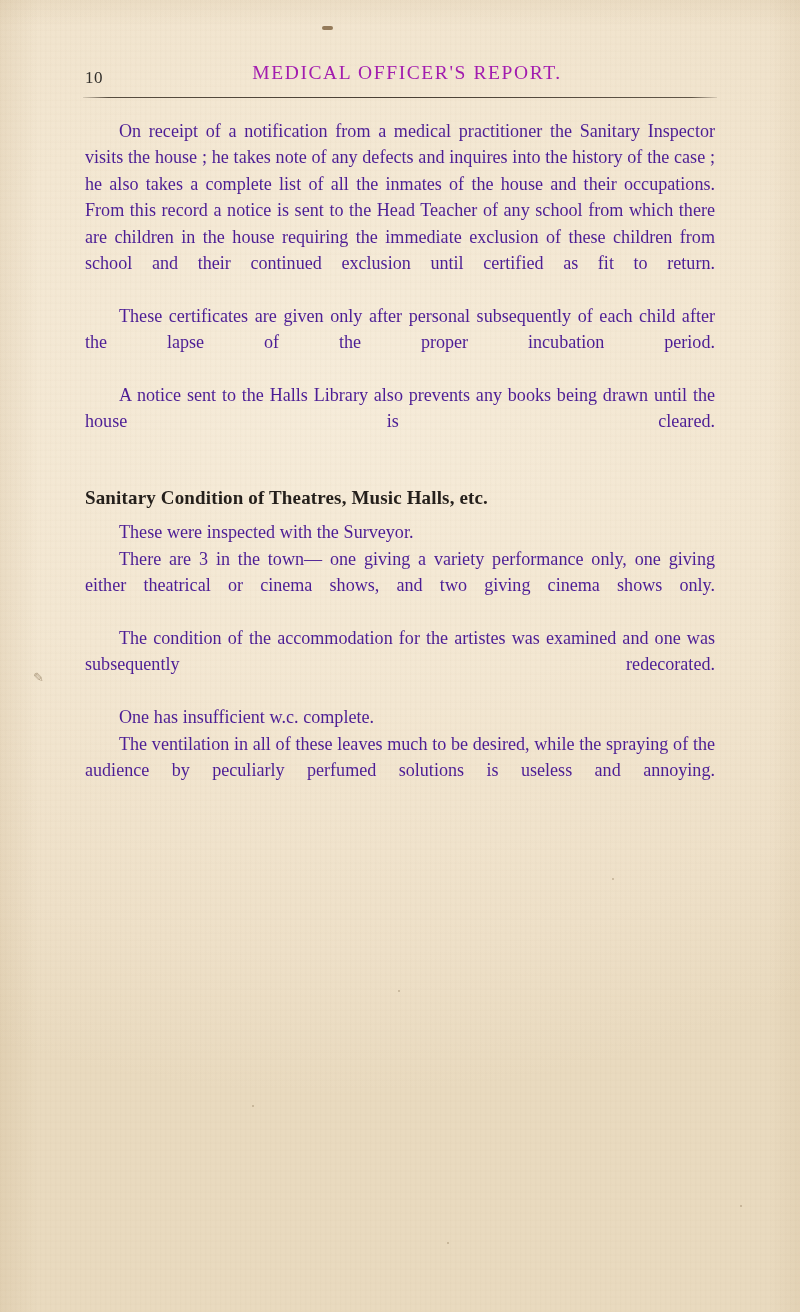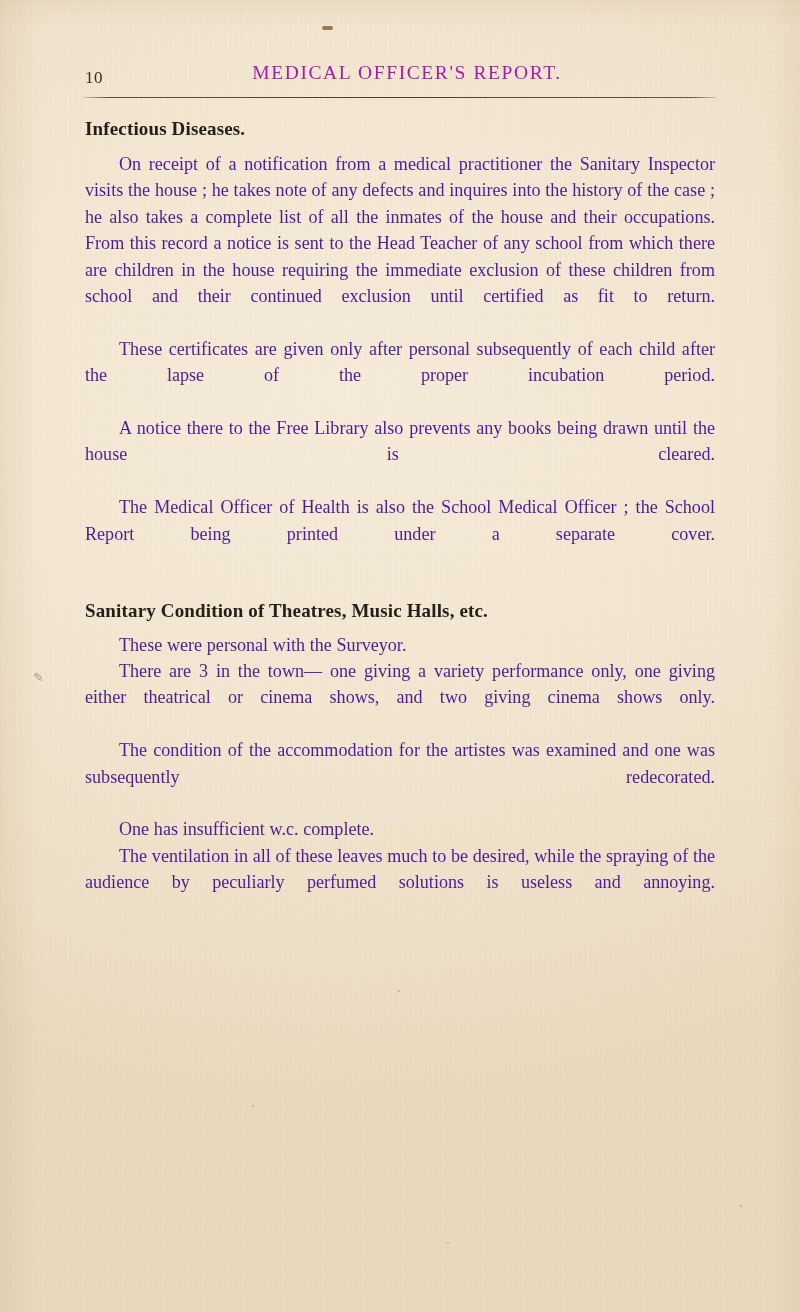--- a/index.html
+++ b/index.html
@@ -182,29 +182,27 @@
 <div class="page">
 
   <div class="running-head">
     <div class="folio">10</div>
     <div class="head-title">MEDICAL OFFICER'S REPORT.</div>
   </div>
   <div class="head-rule"></div>
 
   <div class="body-col">
 
-    <h2 class="section-heading">Infectious Diseases.</h2>
 
     <p class="para">On receipt of a notification from a medical practitioner the Sanitary Inspector visits the house ; he takes note of any defects and inquires into the history of the case ; he also takes a complete list of all the inmates of the house and their occupations. From this record a notice is sent to the Head Teacher of any school from which there are children in the house requiring the immediate exclusion of these children from school and their continued exclusion until certified as fit to return.</p>
     <p class="para">These certificates are given only after personal subsequently of each child after the lapse of the proper incubation period.</p>
-    <p class="para">A notice there to the Free Library also prevents any books being drawn until the house is cleared.</p>
-    <p class="para">The Medical Officer of Health is also the School Medical Officer ; the School Report being printed under a separate cover.</p>
+    <p class="para">A notice sent to the Halls Library also prevents any books being drawn until the house is cleared.</p>
 
     <h2 class="section-heading second">Sanitary Condition of Theatres, Music Halls, etc.</h2>
 
-    <p class="para short">These were personal with the Surveyor.</p>
+    <p class="para short">These were inspected with the Surveyor.</p>
     <p class="para">There are 3 in the town— one giving a variety performance only, one giving either theatrical or cinema shows, and two giving cinema shows only.</p>
     <p class="para">The condition of the accommodation for the artistes was examined and one was subsequently redecorated.</p>
     <p class="para short">One has insufficient w.c. complete.</p>
     <p class="para">The ventilation in all of these leaves much to be desired, while the spraying of the audience by peculiarly perfumed solutions is useless and annoying.</p>
 
   </div>
 </div>
 
 </body></html>

